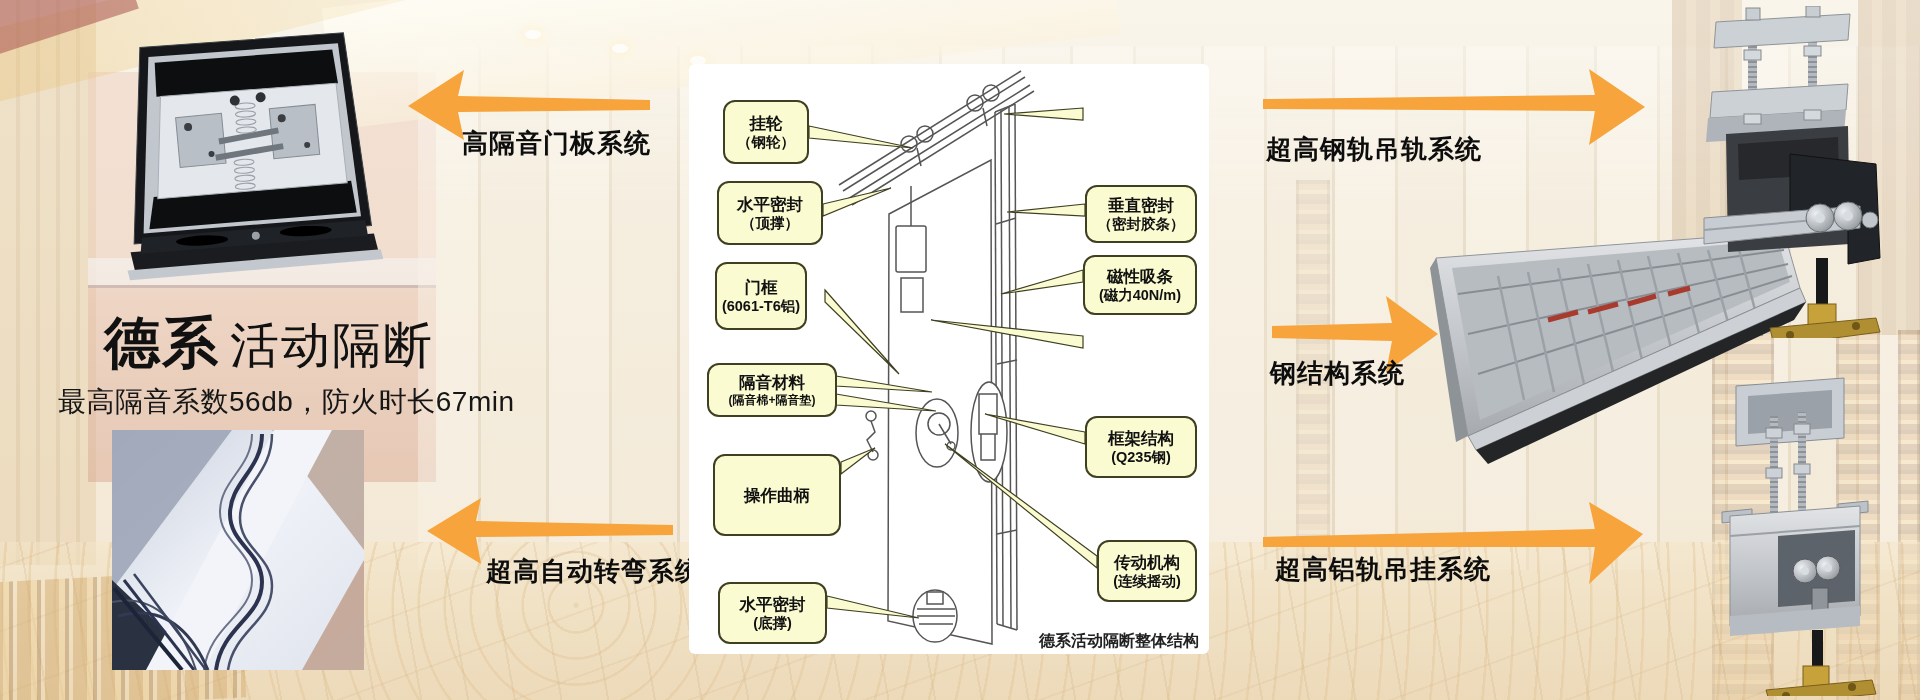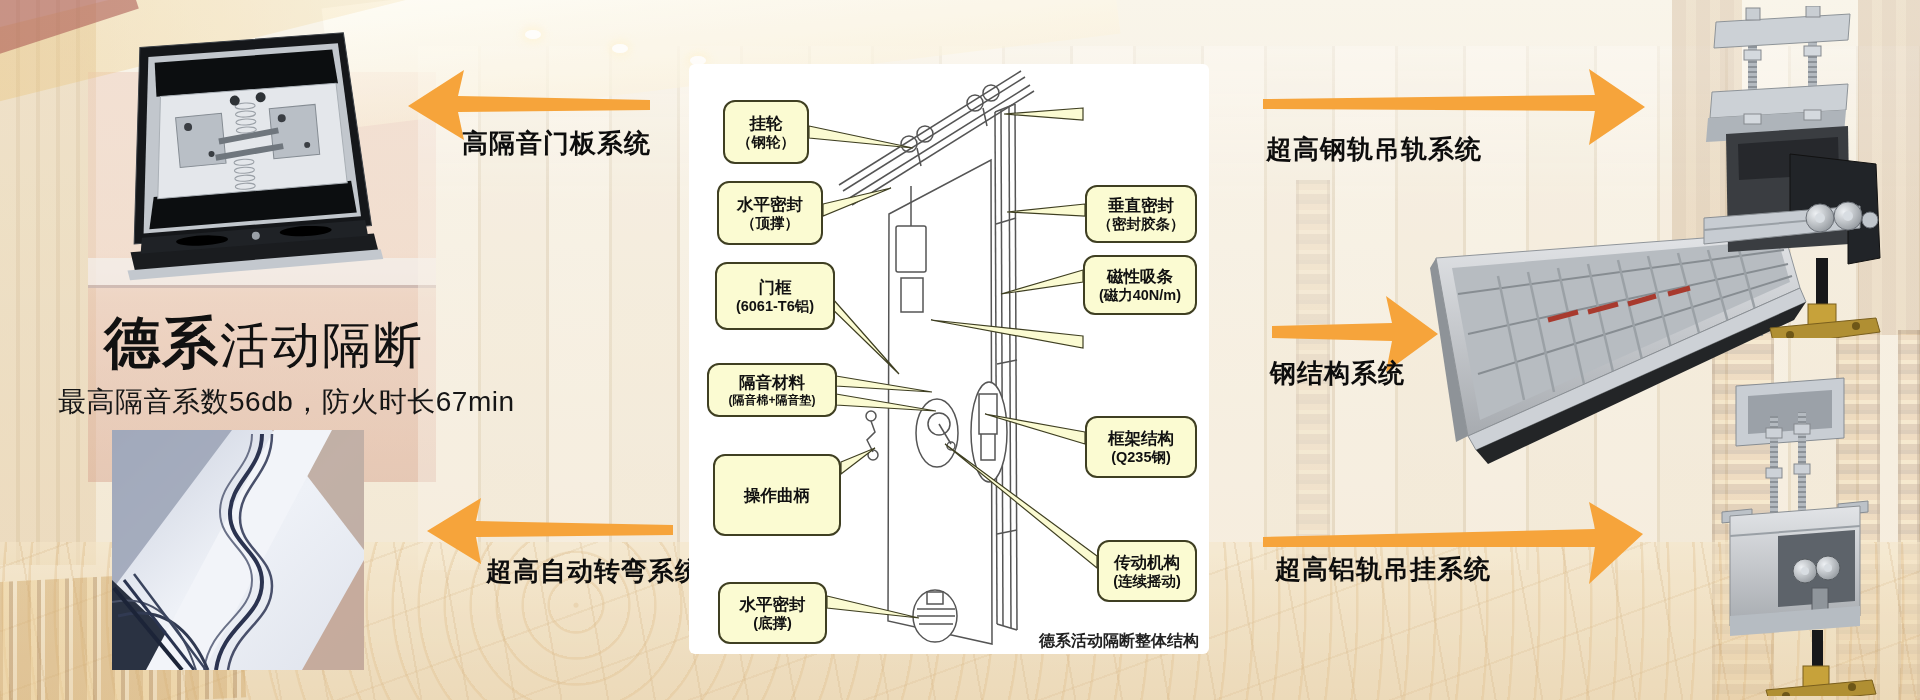--- a/index.html
+++ b/index.html
@@ -44,21 +44,21 @@
   .bg-chairs{left:-12px;top:576px;width:255px;height:128px;transform:rotate(-3deg);
     border-radius:14px 14px 0 0;opacity:.7;
     background:repeating-linear-gradient(93deg,
       rgba(176,124,52,0) 0 4px, rgba(198,148,72,.65) 4px 18px,
       rgba(234,198,130,.65) 18px 24px, rgba(152,102,42,.6) 24px 28px);}
   .bg-veil{left:0;top:0;width:1920px;height:700px;background:rgba(255,255,255,.18);}
 
   
   .title-row{left:104px;top:306px;white-space:nowrap;color:#111;}
   .brand{font-size:56px;font-weight:900;letter-spacing:2px;}
-  .prodname{font-size:49px;font-weight:500;letter-spacing:2px;}
+  .prodname{font-size:49px;font-weight:500;letter-spacing:2px;margin-left:10px;}
   .subtitle{left:58px;top:383px;font-size:28px;font-weight:500;color:#161616;white-space:nowrap;letter-spacing:.5px;}
   .syslabel{font-size:26px;font-weight:700;color:#0d0d0d;white-space:nowrap;letter-spacing:1px;}
 
   
   .panel{left:689px;top:64px;width:520px;height:590px;background:#ffffff;border-radius:6px;}
   .callout{position:absolute;display:flex;flex-direction:column;align-items:center;justify-content:center;
     background:#FBFBD2;border:2px solid #3F3F22;border-radius:12px;
     color:#111;font-weight:700;text-align:center;line-height:1.25;padding:1px 2px;}
   .callout .l1{font-size:16.5px;}
   .callout .l2{font-size:14.5px;}
@@ -366,21 +366,21 @@
     </svg>
 
     <div class="callout" style="left:34px;top:36px;width:86px;height:64px">
       <span class="l1">挂轮</span>
       <span class="l2">（钢轮）</span>
     </div>
     <div class="callout" style="left:28px;top:117px;width:106px;height:64px">
       <span class="l1">水平密封</span>
       <span class="l2">（顶撑）</span>
     </div>
-    <div class="callout" style="left:26px;top:198px;width:120px;height:68px">
+    <div class="callout" style="left:26px;top:198px;width:92px;height:68px">
       <span class="l1">门框</span>
       <span class="l2">(6061-T6铝)</span>
     </div>
     <div class="callout" style="left:18px;top:299px;width:130px;height:54px">
       <span class="l1">隔音材料</span>
       <span class="l2 xs">(隔音棉+隔音垫)</span>
     </div>
     <div class="callout" style="left:24px;top:390px;width:128px;height:82px">
       <span class="l1">操作曲柄</span>
     </div>

